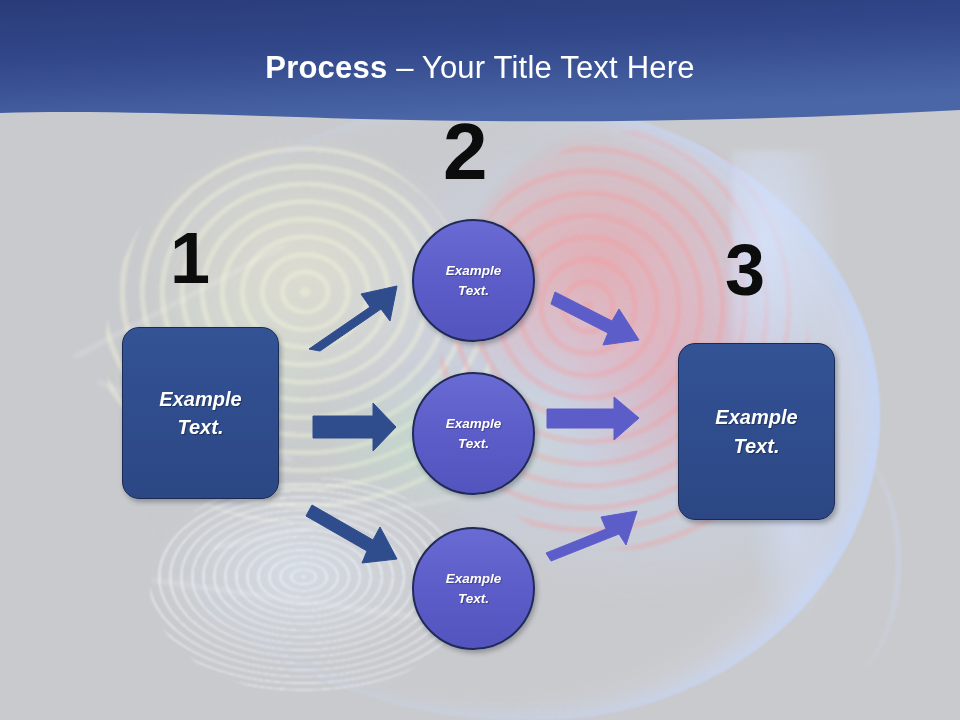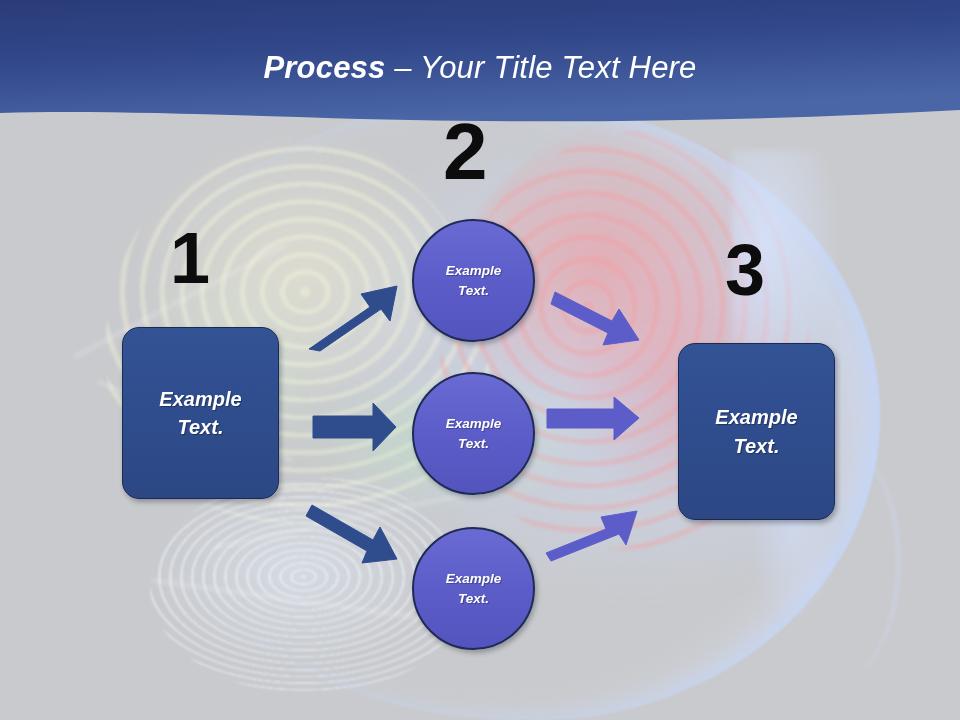--- a/index.html
+++ b/index.html
@@ -100,21 +100,20 @@
     border-radius:50%;
     background:radial-gradient(ellipse 60% 56% at 46% 48%, rgba(186,232,186,0.40) 0%, rgba(200,238,200,0.12) 52%, rgba(200,238,200,0) 76%);
     filter:blur(3px);
   }
   .streak{position:absolute;background:rgba(255,255,255,0.38);filter:blur(2px);}
 
   
   .header-band{
     position:absolute;left:0;top:0;width:960px;height:130px;
     overflow:hidden;
-    font-style:italic;
   }
   .header-band svg{display:block;}
   .header-title{
     position:absolute;left:0;top:50px;width:960px;
     text-align:center;color:#ffffff;
     font-size:31px;letter-spacing:0.2px;white-space:nowrap;
   }
   .header-title .strong{font-weight:bold;}
 
   

